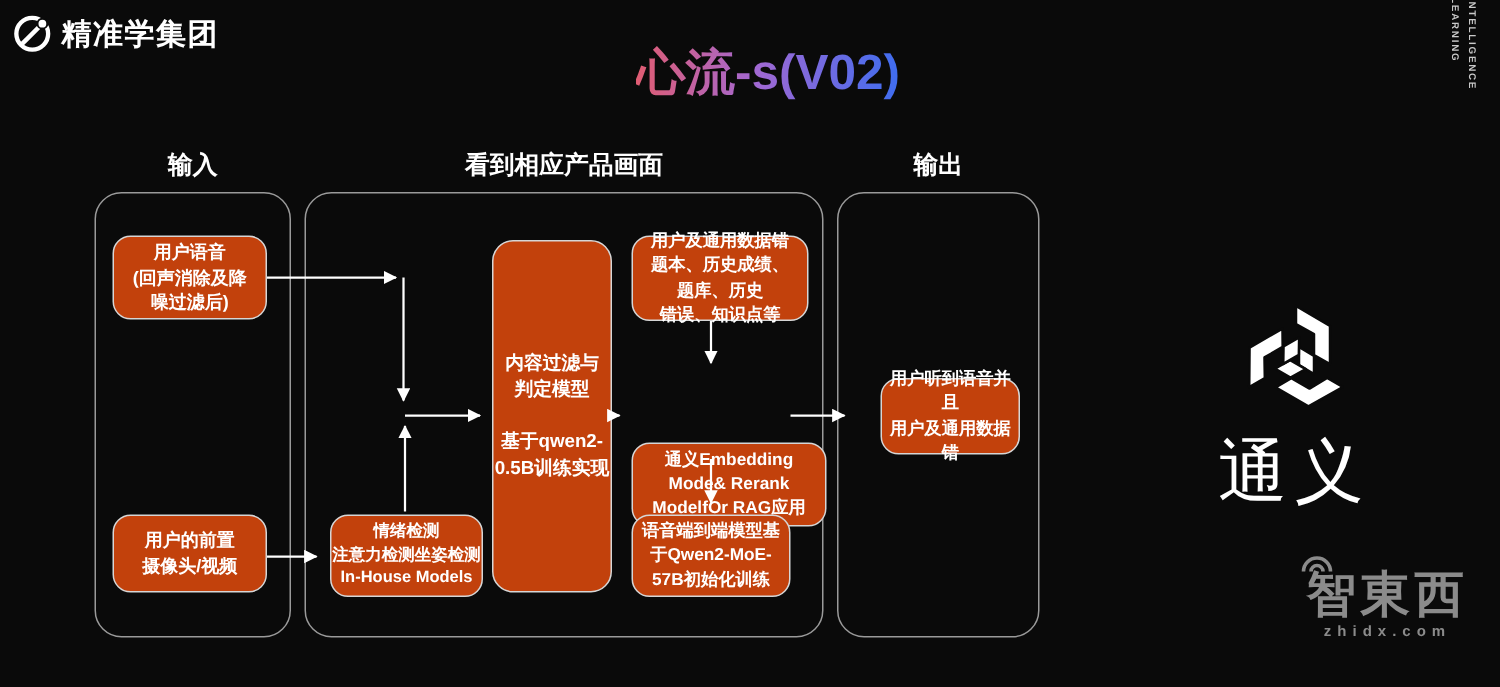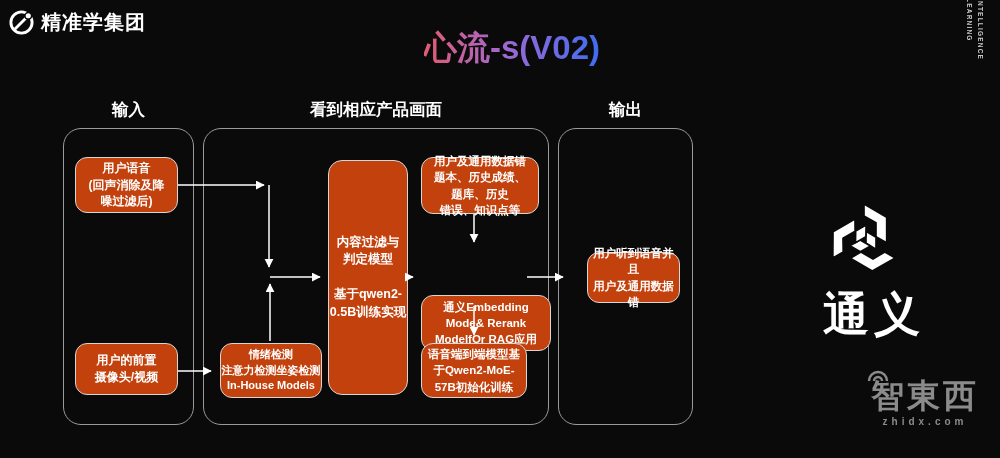--- a/index.html
+++ b/index.html
@@ -50,22 +50,22 @@
   .box-detection{left:220px;top:343px;width:102px;height:55px;font-size:11px;}
   .box-content-filter{left:328px;top:160px;width:80px;height:235px;font-size:12.5px;border-radius:14px;}
   .box-user-data{left:421px;top:157px;width:118px;height:57px;font-size:11.5px;}
   .box-rag{left:421px;top:250px;width:130px;height:56px;font-size:11.5px;margin-top:45px;}
   .box-e2e{left:421px;top:343px;width:106px;height:55px;font-size:11.5px;}
   .box-output{left:587px;top:252px;width:93px;height:51px;font-size:11.5px;}
   
   .connectors{left:0;top:0;pointer-events:none;}
   
   .tongyi-icon{left:824px;top:200px;}
-  .tongyi-label{left:812px;top:284px;width:124px;text-align:center;
-    font-size:46px;font-weight:bold;letter-spacing:5px;color:#fff;}
+  .tongyi-label{left:812px;top:284px;width:124px;
+    font-size:46px;font-weight:normal;letter-spacing:5px;color:#fff;}
   
   .watermark{left:857px;top:378px;width:136px;text-align:center;color:#8b8b8b;}
   .watermark .cn{font-size:33px;font-weight:bold;letter-spacing:3px;line-height:1.1;}
   .watermark .en{font-size:10px;letter-spacing:4px;margin-top:2px;font-weight:bold;}
   .wifi{position:absolute;left:8px;top:-8px;}
 </style>
 </head>
 <body>
 
 <div class="abs brand">

